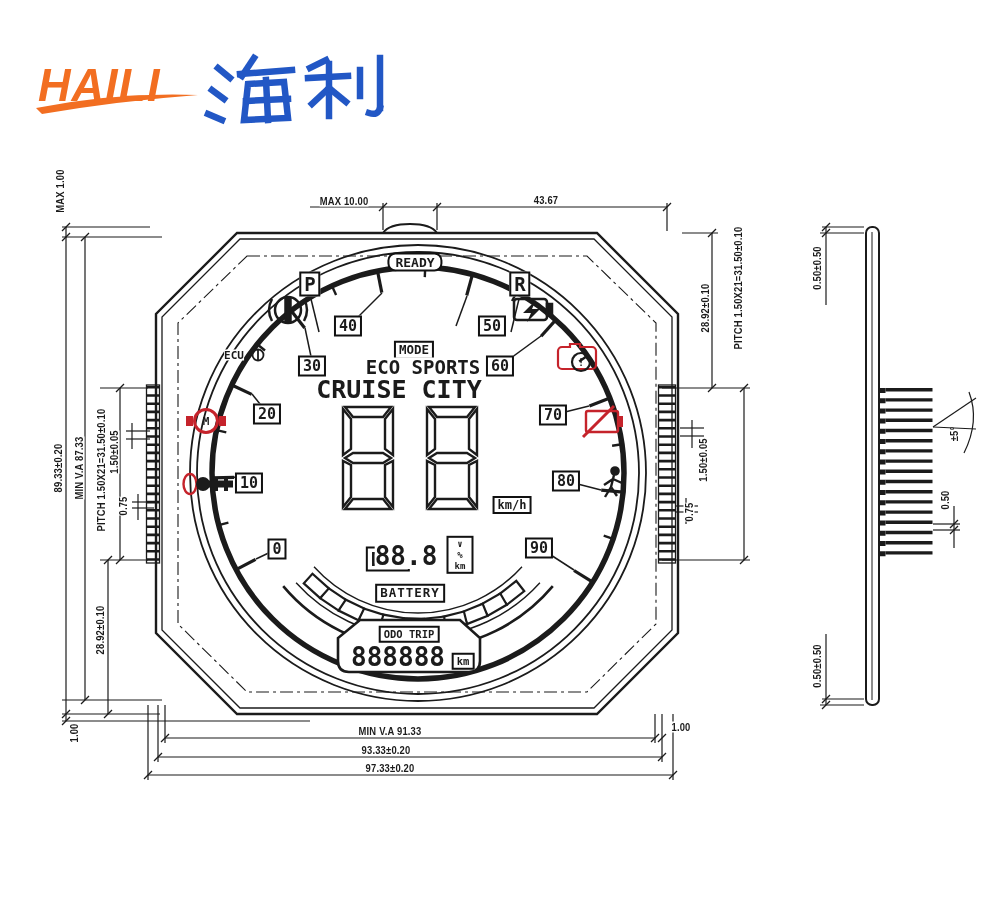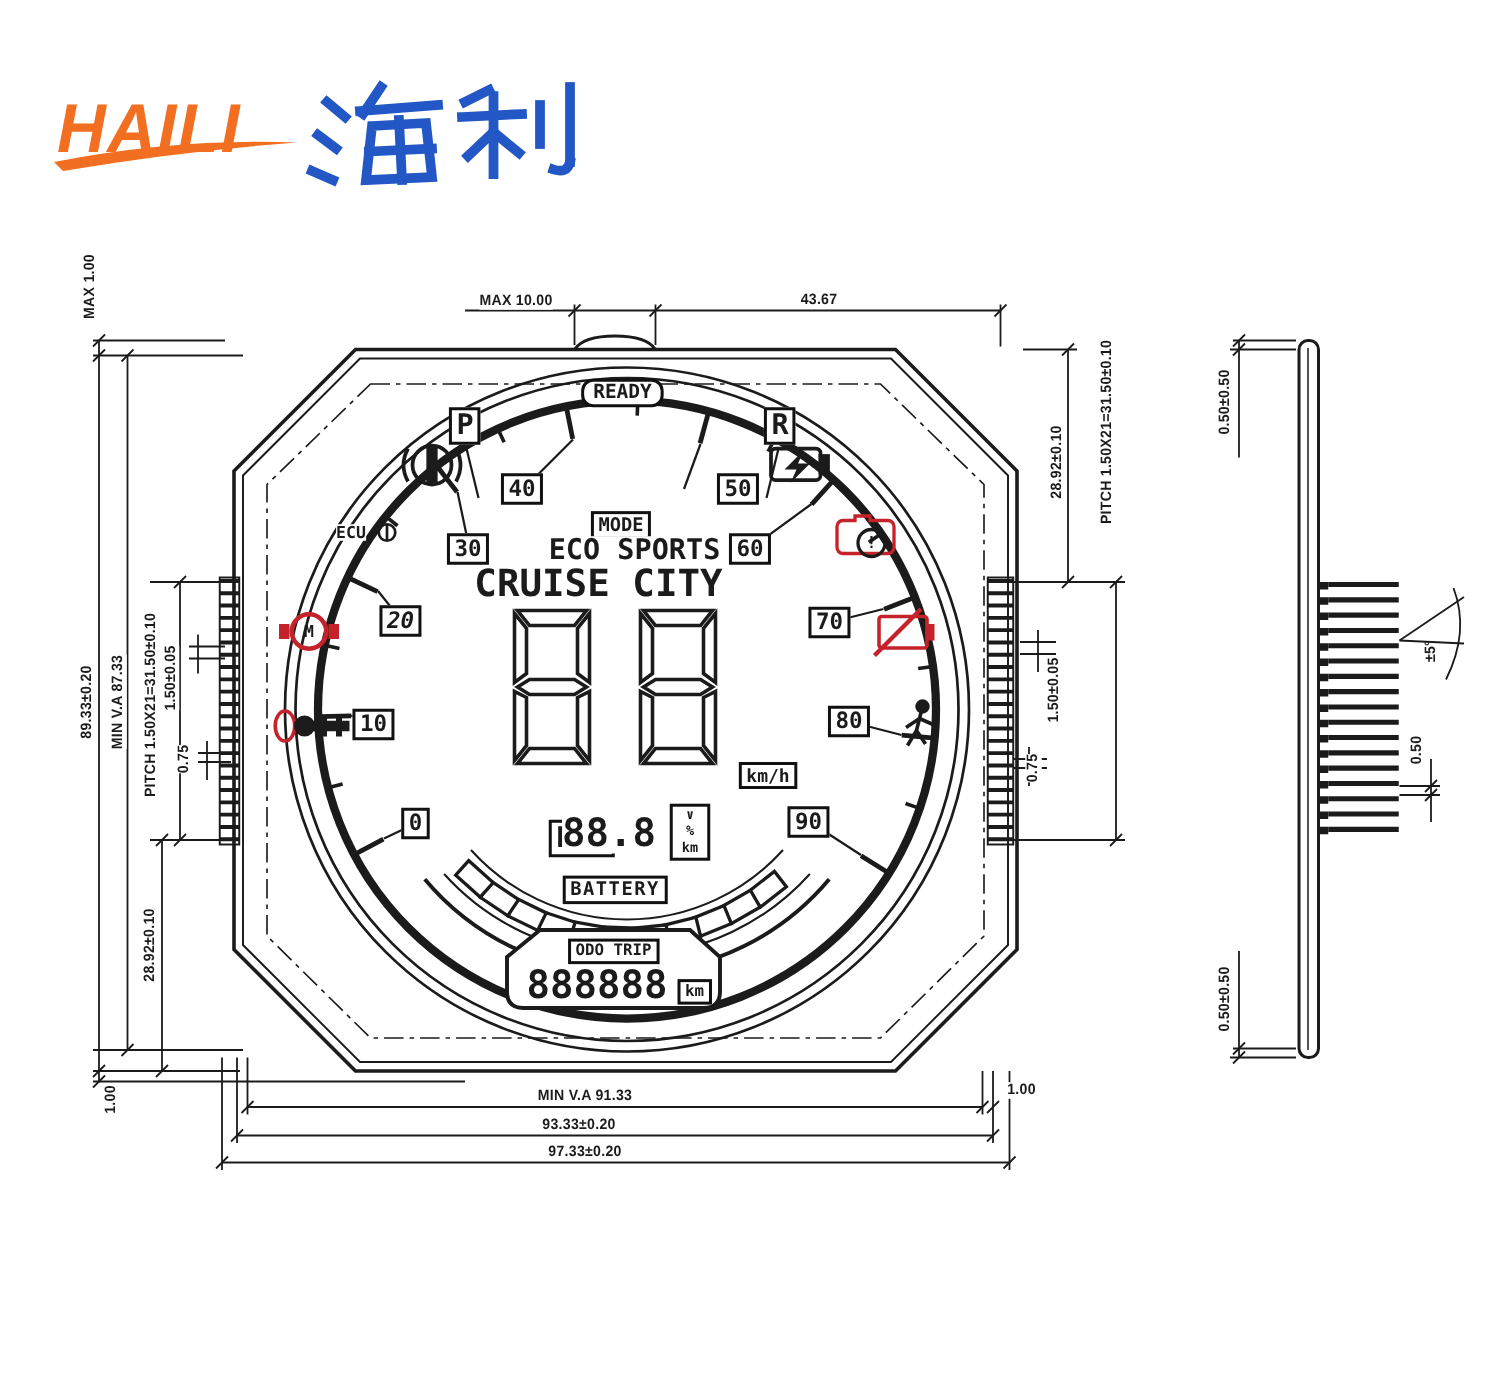--- a/index.html
+++ b/index.html
@@ -296,36 +296,36 @@
 
   <div class="seg rbox" style="left:415px;top:262px;font-size:13px;">READY</div>
   <div class="seg sbox" style="left:310px;top:284px;font-size:19px;">P</div>
   <div class="seg sbox" style="left:520px;top:284px;font-size:19px;">R</div>
   <div class="seg sbox" style="left:414px;top:350px;font-size:12.5px;">MODE</div>
   <div class="seg" style="left:423px;top:367px;font-size:19px;">ECO SPORTS</div>
   <div class="seg" style="left:399px;top:389px;font-size:25px;">CRUISE CITY</div>
   <div class="seg" style="left:234px;top:355px;font-size:11px;">ECU</div>
   <div class="seg" style="left:206px;top:421px;font-size:11px;background:none;">M</div>
   <div class="seg" style="left:581px;top:362px;font-size:11px;background:none;">!</div>
-  <div class="seg sbox" style="left:512px;top:517px;font-size:12px;">km/h</div>
+  <div class="seg sbox" style="left:512px;top:505px;font-size:12px;">km/h</div>
   <div class="seg sbox" style="left:346px;top:559px;font-size:19px;border-width:2.5px;margin-left:42px;">DTE</div>
   <div class="seg" style="left:406px;top:556px;font-size:26px;">88.8</div>
   <div class="seg sbox" style="left:460px;top:555px;font-size:9px;width:17px;text-align:center;line-height:1.2;">
     <div>∨</div>
     <div>%</div>
     <div>km</div>
   </div>
   <div class="seg sbox" style="left:410px;top:593px;font-size:12.5px;letter-spacing:1px;">BATTERY</div>
   <div class="seg sbox" style="left:409px;top:634px;font-size:10.5px;">ODO TRIP</div>
   <div class="seg" style="left:398px;top:657px;font-size:26px;">888888</div>
   <div class="seg sbox" style="left:463px;top:661px;font-size:10.5px;">km</div>
 
   <div class="seg sbox" style="left:277px;top:549px;font-size:15px;">0</div>
   <div class="seg sbox" style="left:249px;top:483px;font-size:15px;">10</div>
-  <div class="seg sbox" style="left:267px;top:414px;font-size:15px;font-style:italic;">20</div>
+  <div class="seg sbox" style="left:267px;top:414px;font-size:15px;">20</div>
   <div class="seg sbox" style="left:312px;top:366px;font-size:15px;">30</div>
   <div class="seg sbox" style="left:348px;top:326px;font-size:15px;">40</div>
   <div class="seg sbox" style="left:456px;top:326px;font-size:15px;margin-left:36px;">50</div>
   <div class="seg sbox" style="left:500px;top:366px;font-size:15px;">60</div>
   <div class="seg sbox" style="left:553px;top:415px;font-size:15px;">70</div>
   <div class="seg sbox" style="left:566px;top:481px;font-size:15px;">80</div>
   <div class="seg sbox" style="left:539px;top:548px;font-size:15px;">90</div>
 
   <div class="t" style="left:344px;top:201px;">MAX 10.00</div>
   <div class="t" style="left:546px;top:200px;">43.67</div>

